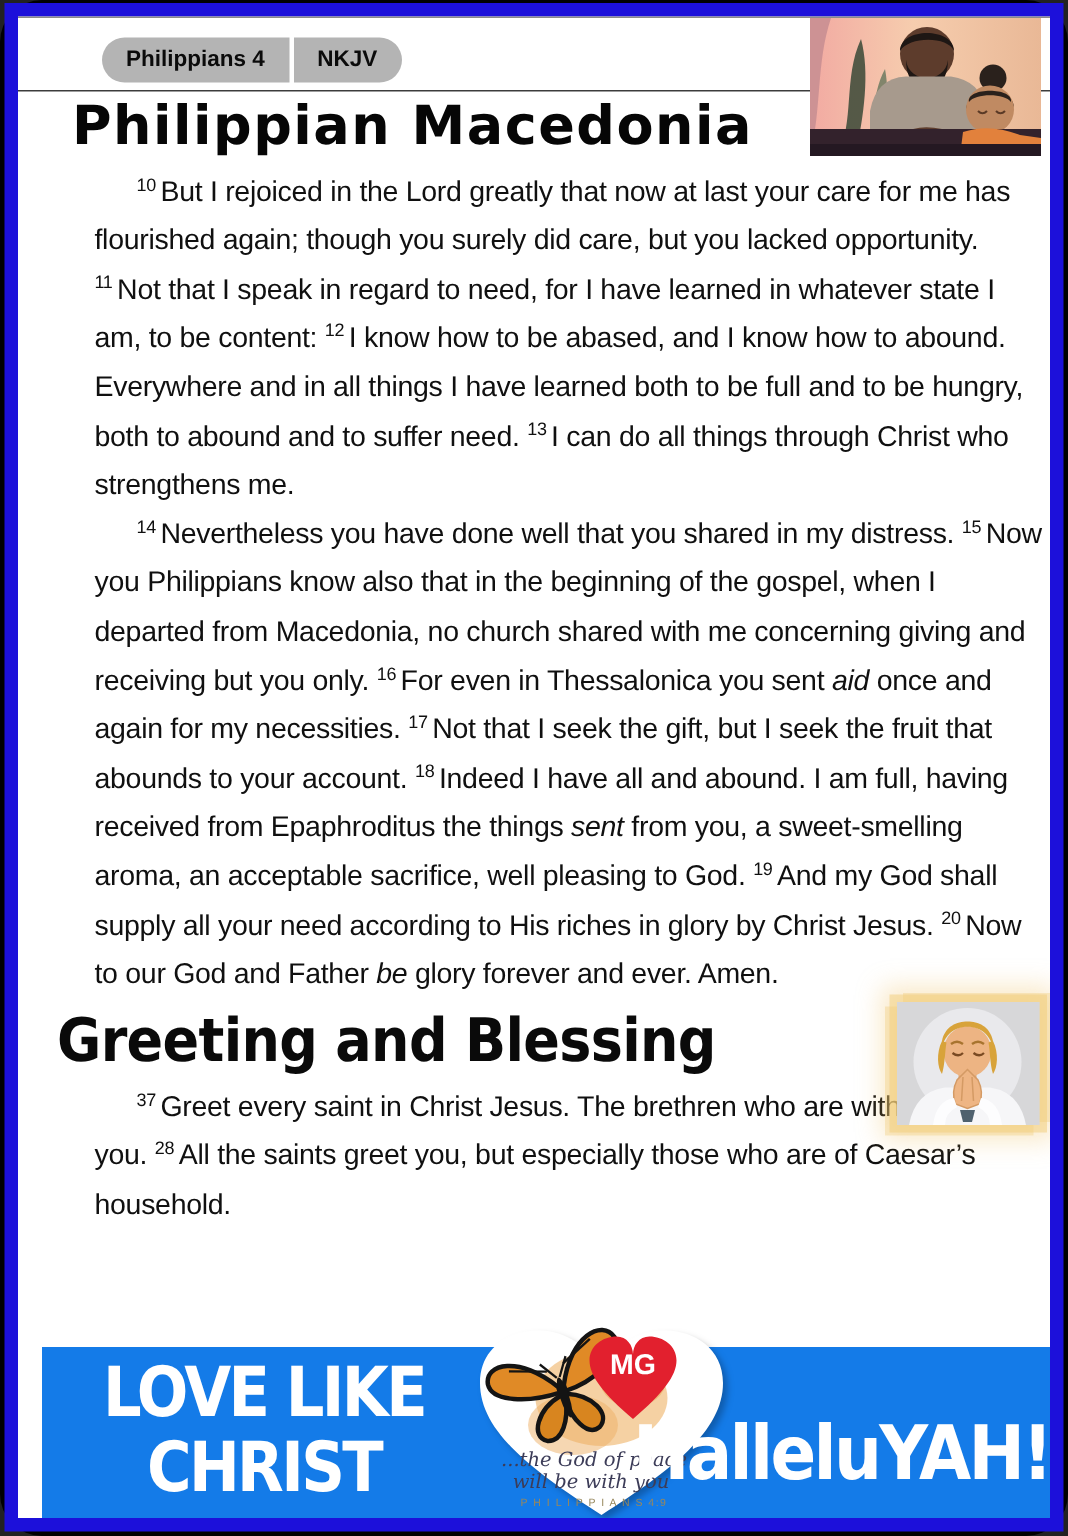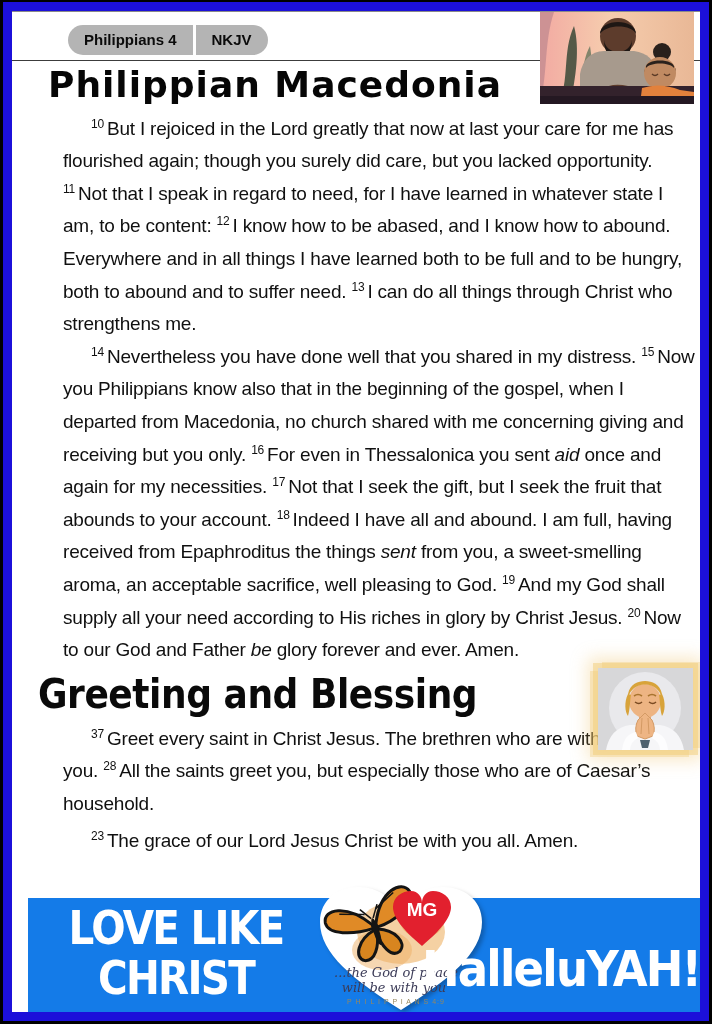--- a/index.html
+++ b/index.html
@@ -1,17 +1,17 @@
 <!DOCTYPE html>
 <html><head>
 <meta charset="utf-8">
 <style>
   * { box-sizing: border-box; margin: 0; padding: 0; }
   html,body { background:#222; }
-  .screen { width:712px; height:1024px; background:#000; padding:2px 3px 3px 3px; margin:0 auto; }
+  .screen { width:712px; height:1024px; background:#000; padding:2px 3px 3px 3px; margin:0 auto;border-radius:28px; }
   .frame  { width:100%; height:100%; background:#1c10da; padding:9px; }
   .content{ position:relative; width:100%; height:100%; background:#fff; overflow:hidden;
             border-top:1px solid #8a8a8a; font-family:"Liberation Sans",sans-serif; }
 
   
   .topbar { position:relative; height:49px; border-bottom:1.5px solid #3c3c3c; }
   .pills  { position:absolute; left:56px; top:13px; display:flex; gap:3px; }
   .pill   { background:#b4b4b4; border:none; color:#0b0b0b; font:700 15px "Liberation Sans",sans-serif;
             padding:6px 16px; cursor:pointer; line-height:1.2; }
   .pill-left  { border-radius:16px 0 0 16px; }
@@ -102,21 +102,20 @@
 
   <h1 class="sec-title">Philippian Macedonia</h1>
   <div class="versetext">
           <p class="vp"><sup class="vnum">10</sup><span>But I rejoiced in the Lord greatly that now at last your care for me has flourished again; though you surely did care, but you lacked opportunity. </span><sup class="vnum">11</sup><span>Not that I speak in regard to need, for I have learned in whatever state I am, to be content: </span><sup class="vnum">12</sup><span>I know how to be abased, and I know how to abound. Everywhere and in all things I have learned both to be full and to be hungry, both to abound and to suffer need. </span><sup class="vnum">13</sup><span>I can do all things through Christ who strengthens me.</span></p>
           <p class="vp"><sup class="vnum">14</sup><span>Nevertheless you have done well that you shared in my distress. </span><sup class="vnum">15</sup><span>Now you Philippians know also that in the beginning of the gospel, when I departed from Macedonia, no church shared with me concerning giving and receiving but you only. </span><sup class="vnum">16</sup><span>For even in Thessalonica you sent </span><i>aid</i><span> once and again for my necessities. </span><sup class="vnum">17</sup><span>Not that I seek the gift, but I seek the fruit that abounds to your account. </span><sup class="vnum">18</sup><span>Indeed I have all and abound. I am full, having received from Epaphroditus the things </span><i>sent</i><span> from you, a sweet-smelling aroma, an acceptable sacrifice, well pleasing to God. </span><sup class="vnum">19</sup><span>And my God shall supply all your need according to His riches in glory by Christ Jesus. </span><sup class="vnum">20</sup><span>Now to our God and Father </span><i>be</i><span> glory forever and ever. Amen.</span></p>
         </div>
 
   <h2 class="sec-title2">Greeting and Blessing</h2>
   <div class="versetext">
           <p class="vp"><sup class="vnum">37</sup><span>Greet every saint in Christ Jesus. The brethren who are with me greet you. </span><sup class="vnum">28</sup><span>All the saints greet you, but especially those who are of Caesar’s household.</span></p>
-          <p class="vp vp-gap"><sup class="vnum">23</sup><span>The grace of our Lord Jesus Christ be with you all. Amen.</span></p>
         </div>
 
   <figure class="art-pray">
     <svg viewBox="0 0 95 82">
       <rect width="95" height="82" fill="#d7d7d9"></rect>
       <circle cx="47" cy="40" r="36" fill="#e9e9ec"></circle>
       <path d="M8 82 Q12 60 32 57 L62 57 Q82 60 86 82 Z" fill="#f6f6f8"></path>
       <rect x="41" y="46" width="12" height="14" fill="#e0a877"></rect>
       <ellipse cx="47" cy="33" rx="16" ry="17" fill="#edb483"></ellipse>
       <path d="M30 36 C 28 10, 66 10, 64 36 L64 26 C 62 16, 54 13, 47 13 C 40 13, 32 16, 30 26 Z" fill="#d8a33a"></path>

